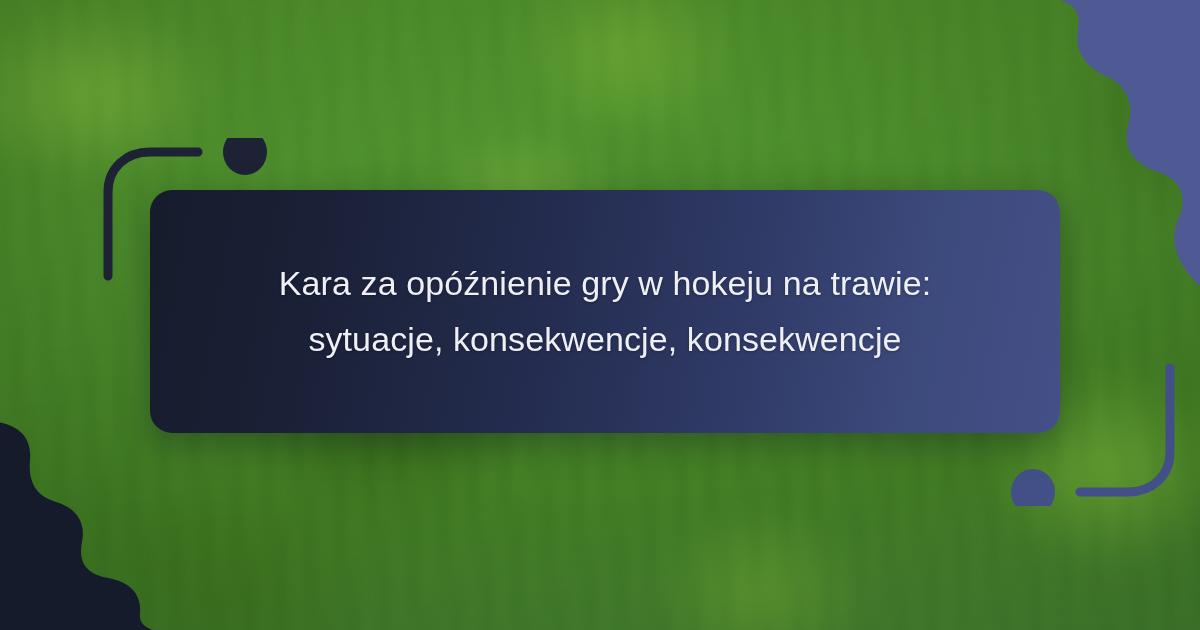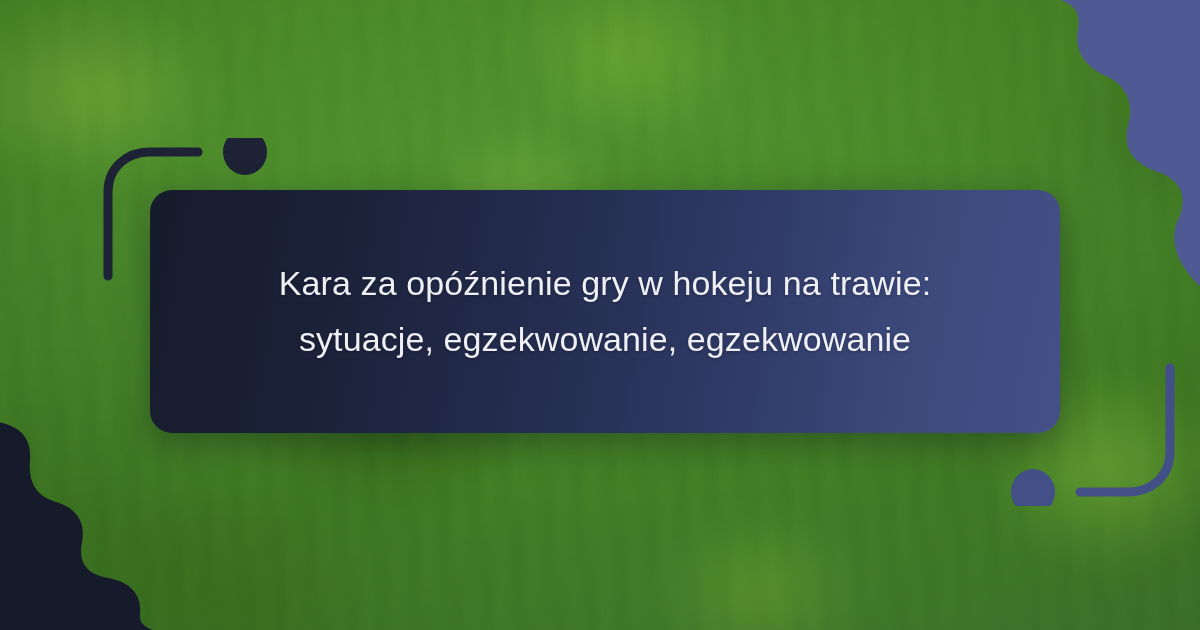--- a/index.html
+++ b/index.html
@@ -142,16 +142,16 @@
     <ellipse cx="149" cy="14" rx="22" ry="23" fill="#1d2235"></ellipse>
   </svg>
 
   <svg class="deco deco-br" width="180" height="150" viewBox="0 0 180 150">
     <path d="M168,12 L168,96 C168,120 150,136 126,136 L78,136" fill="none" stroke="#434f87" stroke-width="9" stroke-linecap="round" stroke-linejoin="round"></path>
     <ellipse cx="31" cy="136" rx="22" ry="23" fill="#434f87"></ellipse>
   </svg>
 
   <div class="card">
     <h1 class="card-title">Kara za opóźnienie gry w hokeju na trawie:
-sytuacje, egzekwowanie, egzekwowanie</h1>
+sytuacje, konsekwencje, konsekwencje</h1>
   </div>
 
 </div>
 
 </body></html>

